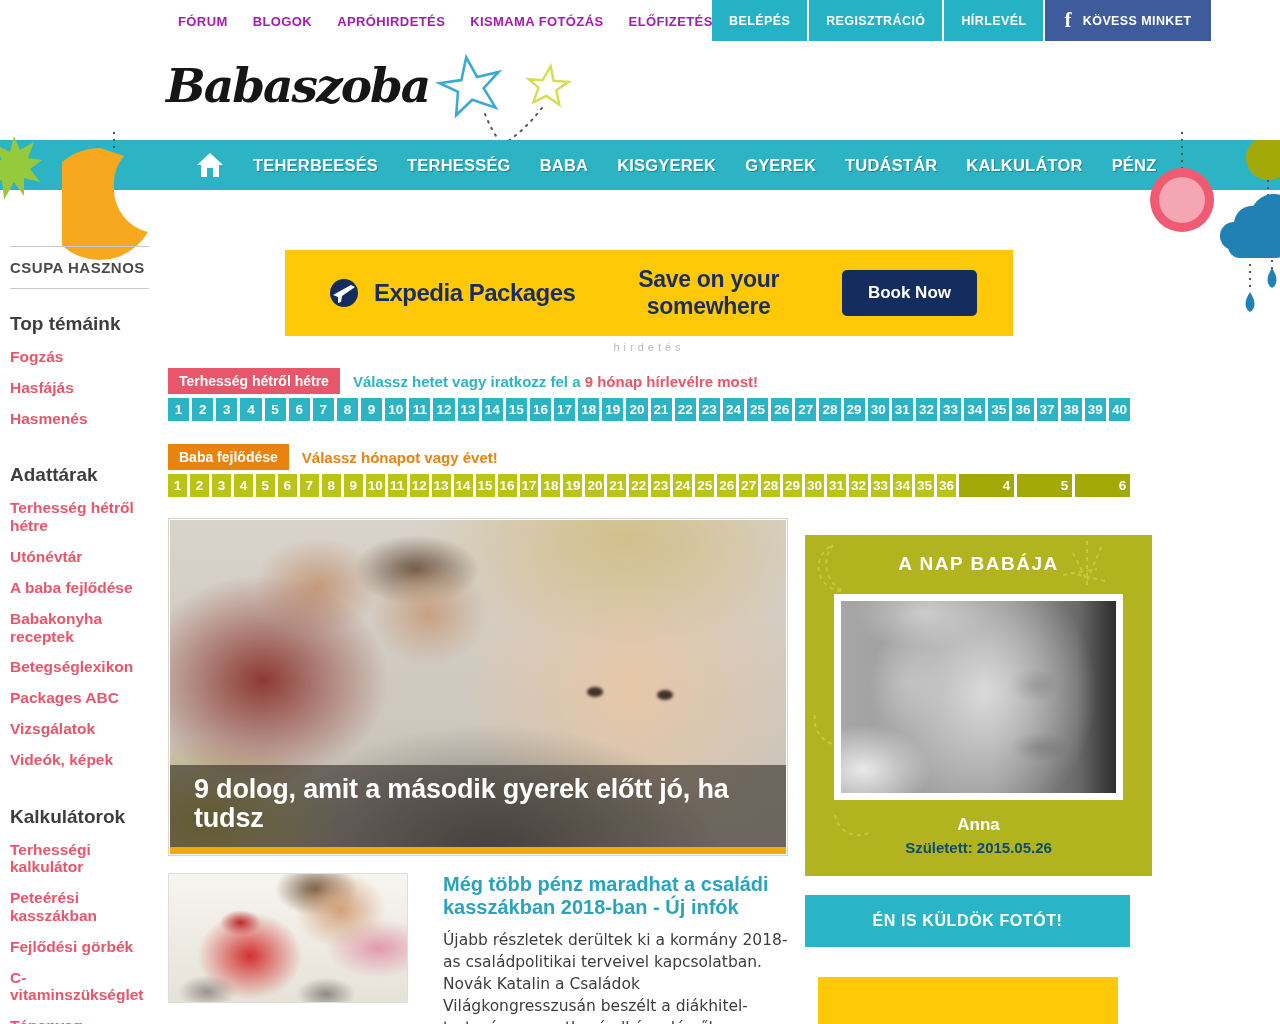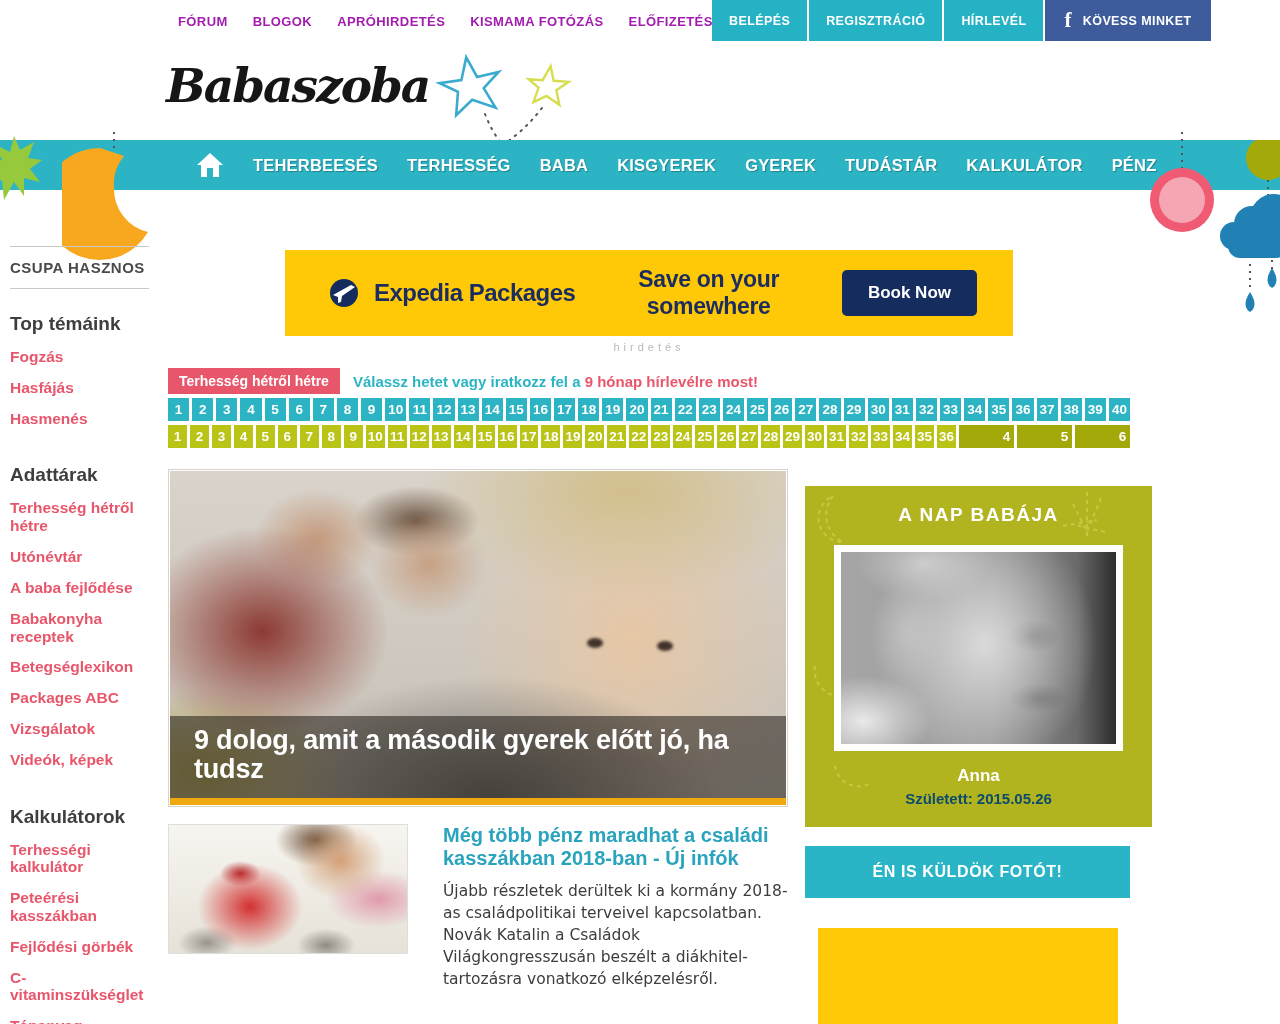--- a/index.html
+++ b/index.html
@@ -257,20 +257,24 @@
     <div class="adlabel">hirdetés</div>
 
     <div class="selrow">
       <span class="badge pink">Terhesség hétről hétre</span>
       <span class="prompt"><span class="t-teal">Válassz hetet vagy iratkozz fel a </span><span class="t-pink">9 hónap hírlevélre most!</span></span>
     </div>
     <div class="numrow">
       <div><span class="wk">1</span><span class="wk">2</span><span class="wk">3</span><span class="wk">4</span><span class="wk">5</span><span class="wk">6</span><span class="wk">7</span><span class="wk">8</span><span class="wk">9</span><span class="wk">10</span><span class="wk">11</span><span class="wk">12</span><span class="wk">13</span><span class="wk">14</span><span class="wk">15</span><span class="wk">16</span><span class="wk">17</span><span class="wk">18</span><span class="wk">19</span><span class="wk">20</span><span class="wk">21</span><span class="wk">22</span><span class="wk">23</span><span class="wk">24</span><span class="wk">25</span><span class="wk">26</span><span class="wk">27</span><span class="wk">28</span><span class="wk">29</span><span class="wk">30</span><span class="wk">31</span><span class="wk">32</span><span class="wk">33</span><span class="wk">34</span><span class="wk">35</span><span class="wk">36</span><span class="wk">37</span><span class="wk">38</span><span class="wk">39</span><span class="wk">40</span></div>
     </div>
 
+    <div class="selrow" style="margin-top:23px;">
+      <span class="badge orange">Baba fejlődése</span>
+      <span class="prompt t-orange">Válassz hónapot vagy évet!</span>
+    </div>
     <div class="numrow">
       <div><span class="mo">1</span><span class="mo">2</span><span class="mo">3</span><span class="mo">4</span><span class="mo">5</span><span class="mo">6</span><span class="mo">7</span><span class="mo">8</span><span class="mo">9</span><span class="mo">10</span><span class="mo">11</span><span class="mo">12</span><span class="mo">13</span><span class="mo">14</span><span class="mo">15</span><span class="mo">16</span><span class="mo">17</span><span class="mo">18</span><span class="mo">19</span><span class="mo">20</span><span class="mo">21</span><span class="mo">22</span><span class="mo">23</span><span class="mo">24</span><span class="mo">25</span><span class="mo">26</span><span class="mo">27</span><span class="mo">28</span><span class="mo">29</span><span class="mo">30</span><span class="mo">31</span><span class="mo">32</span><span class="mo">33</span><span class="mo">34</span><span class="mo">35</span><span class="mo">36</span></div>
       <div><span class="yr">4 év</span><span class="yr">5 év</span><span class="yr">6 év</span></div>
     </div>
 
     <div class="cols">
 
       <div class="leftcol">
 
         <div class="hero">

